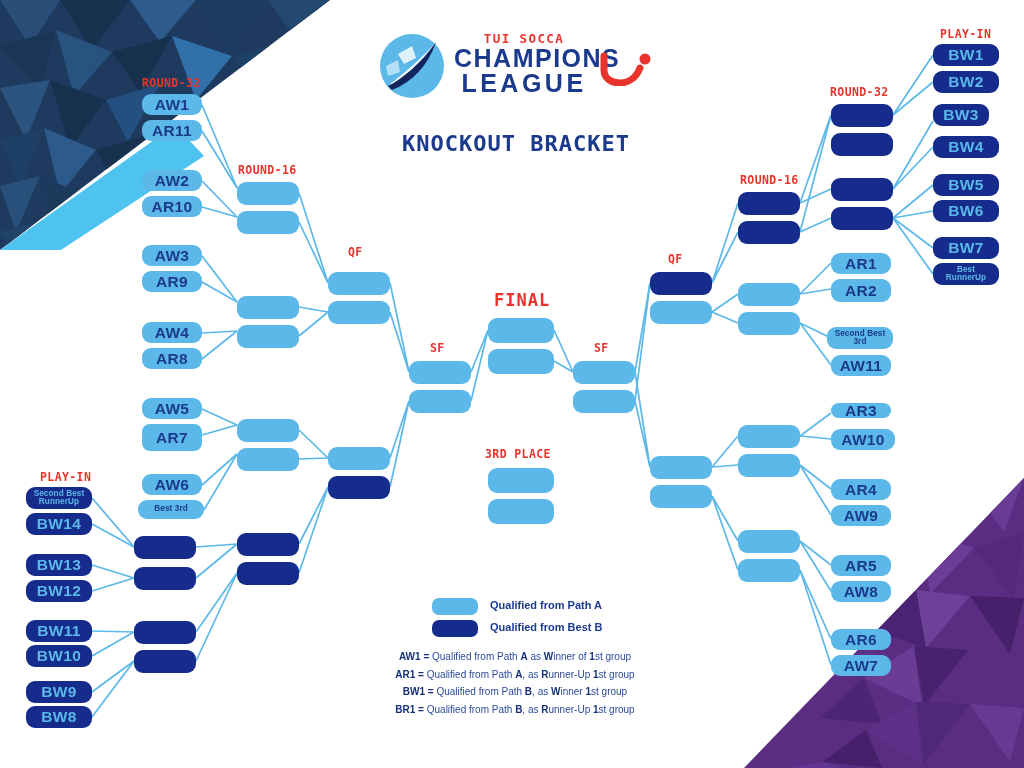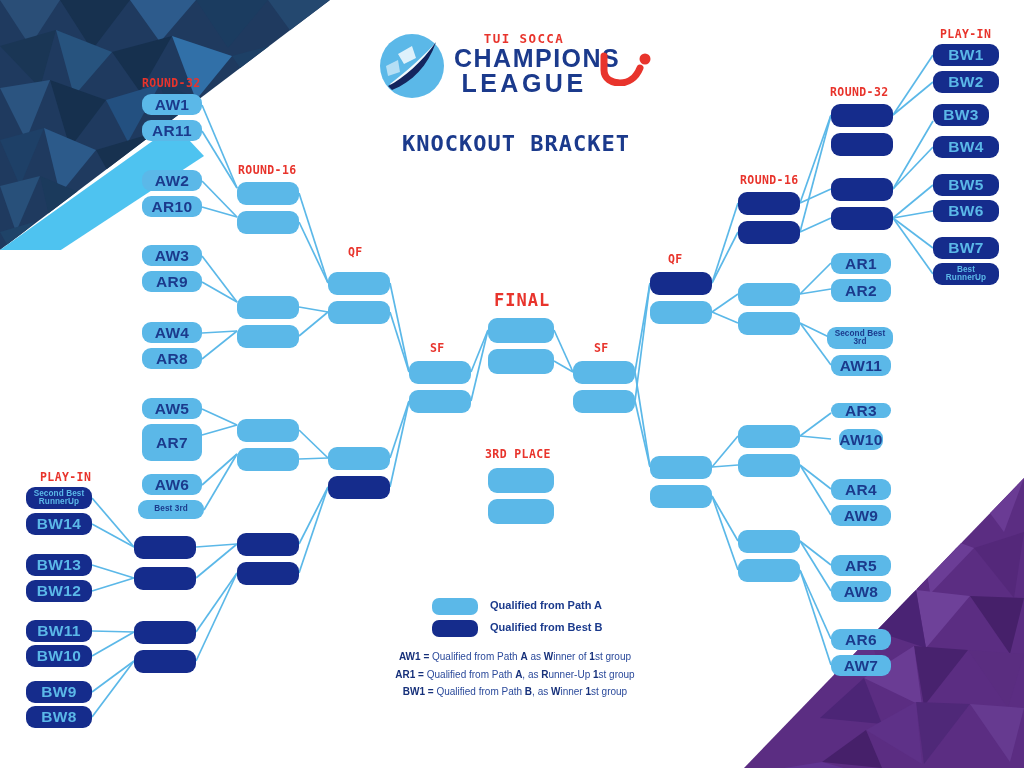--- a/index.html
+++ b/index.html
@@ -301,32 +301,33 @@
     </div>
     <div class="legend-row">
       <div class="legend-swatch b"></div>
       <div class="legend-text">Qualified from Best B</div>
     </div>
   </div>
   <div id="keylines">
       <div class="keyline"><b>AW1</b><b> =</b><span> Qualified from Path </span><b>A</b><span> as </span><b>W</b><span>inner of </span><b>1</b><span>st group</span></div>
       <div class="keyline"><b>AR1</b><b> =</b><span> Qualified from Path </span><b>A</b><span>, as </span><b>R</b><span>unner-Up </span><b>1</b><span>st group</span></div>
       <div class="keyline"><b>BW1</b><b> =</b><span> Qualified from Path </span><b>B</b><span>, as </span><b>W</b><span>inner </span><b>1</b><span>st group</span></div>
+      <div class="keyline"><b>BR1</b><b> =</b><span> Qualified from Path </span><b>B</b><span>, as </span><b>R</b><span>unner-Up </span><b>1</b><span>st group</span></div>
     </div>
 
 <div class="box pathA lbl" style="left: 142px; top: 94px; width: 60px; height: 21px;">AW1</div>
     <div class="box pathA lbl" style="left: 142px; top: 120px; width: 60px; height: 21px;">AR11</div>
     <div class="box pathA lbl" style="left: 142px; top: 170px; width: 60px; height: 21px;">AW2</div>
     <div class="box pathA lbl" style="left: 142px; top: 196px; width: 60px; height: 21px;">AR10</div>
     <div class="box pathA lbl" style="left: 142px; top: 245px; width: 60px; height: 21px;">AW3</div>
     <div class="box pathA lbl" style="left: 142px; top: 271px; width: 60px; height: 21px;">AR9</div>
     <div class="box pathA lbl" style="left: 142px; top: 322px; width: 60px; height: 21px;">AW4</div>
     <div class="box pathA lbl" style="left: 142px; top: 348px; width: 60px; height: 21px;">AR8</div>
     <div class="box pathA lbl" style="left: 142px; top: 398px; width: 60px; height: 21px;">AW5</div>
-    <div class="box pathA lbl" style="left: 142px; top: 424px; width: 60px; height: 37px;">AR7</div>
+    <div class="box pathA lbl" style="left: 142px; top: 424px; width: 60px; height: 27px; border-radius: 8px;">AR7</div>
     <div class="box pathA lbl" style="left: 142px; top: 474px; width: 60px; height: 21px;">AW6</div>
     <div class="box pathA small" style="left: 138px; top: 500px; width: 66px; height: 19px;">Best 3rd</div>
     <div class="box pathB small" style="left: 26px; top: 487px; width: 66px; height: 22px;">Second Best<br>RunnerUp</div>
     <div class="box pathB lbl" style="left: 26px; top: 513px; width: 66px; height: 22px;">BW14</div>
     <div class="box pathB lbl" style="left: 26px; top: 554px; width: 66px; height: 22px;">BW13</div>
     <div class="box pathB lbl" style="left: 26px; top: 580px; width: 66px; height: 22px;">BW12</div>
     <div class="box pathB lbl" style="left: 26px; top: 620px; width: 66px; height: 22px;">BW11</div>
     <div class="box pathB lbl" style="left: 26px; top: 645px; width: 66px; height: 22px;">BW10</div>
     <div class="box pathB lbl" style="left: 26px; top: 681px; width: 66px; height: 22px;">BW9</div>
     <div class="box pathB lbl" style="left: 26px; top: 706px; width: 66px; height: 22px;">BW8</div>
@@ -368,21 +369,21 @@
     <div class="box pathA empty" style="left: 738px; top: 559px; width: 62px; height: 23px;"></div>
     <div class="box pathB empty" style="left: 831px; top: 104px; width: 62px; height: 23px;"></div>
     <div class="box pathB empty" style="left: 831px; top: 133px; width: 62px; height: 23px;"></div>
     <div class="box pathB empty" style="left: 831px; top: 178px; width: 62px; height: 23px;"></div>
     <div class="box pathB empty" style="left: 831px; top: 207px; width: 62px; height: 23px;"></div>
     <div class="box pathA lbl" style="left: 831px; top: 253px; width: 60px; height: 21px;">AR1</div>
     <div class="box pathA lbl" style="left: 831px; top: 279px; width: 60px; height: 23px;">AR2</div>
     <div class="box pathA small" style="left: 827px; top: 327px; width: 66px; height: 22px;">Second Best<br>3rd</div>
     <div class="box pathA lbl" style="left: 831px; top: 355px; width: 60px; height: 21px;">AW11</div>
     <div class="box pathA lbl" style="left: 831px; top: 403px; width: 60px; height: 15px;">AR3</div>
-    <div class="box pathA lbl" style="left: 831px; top: 429px; width: 44px; height: 21px; margin-left: 8px;">AW10</div>
+    <div class="box pathA lbl" style="left: 831px; top: 429px; width: 64px; height: 21px;">AW10</div>
     <div class="box pathA lbl" style="left: 831px; top: 479px; width: 60px; height: 21px;">AR4</div>
     <div class="box pathA lbl" style="left: 831px; top: 505px; width: 60px; height: 21px;">AW9</div>
     <div class="box pathA lbl" style="left: 831px; top: 555px; width: 60px; height: 21px;">AR5</div>
     <div class="box pathA lbl" style="left: 831px; top: 581px; width: 60px; height: 21px;">AW8</div>
     <div class="box pathA lbl" style="left: 831px; top: 629px; width: 60px; height: 21px;">AR6</div>
     <div class="box pathA lbl" style="left: 831px; top: 655px; width: 60px; height: 21px;">AW7</div>
     <div class="box pathB lbl" style="left: 933px; top: 44px; width: 66px; height: 22px;">BW1</div>
     <div class="box pathB lbl" style="left: 933px; top: 71px; width: 66px; height: 22px;">BW2</div>
     <div class="box pathB lbl" style="left: 933px; top: 104px; width: 56px; height: 22px;">BW3</div>
     <div class="box pathB lbl" style="left: 933px; top: 136px; width: 66px; height: 22px;">BW4</div>

